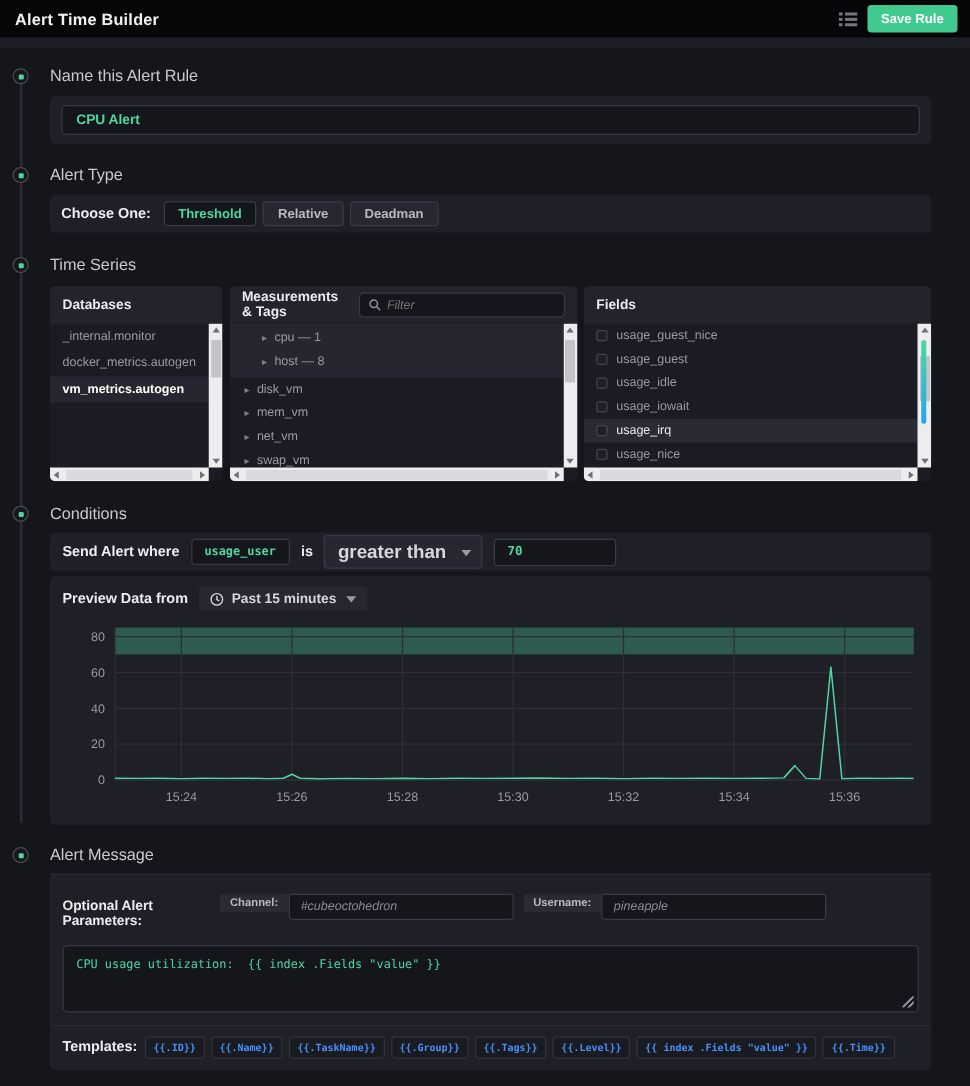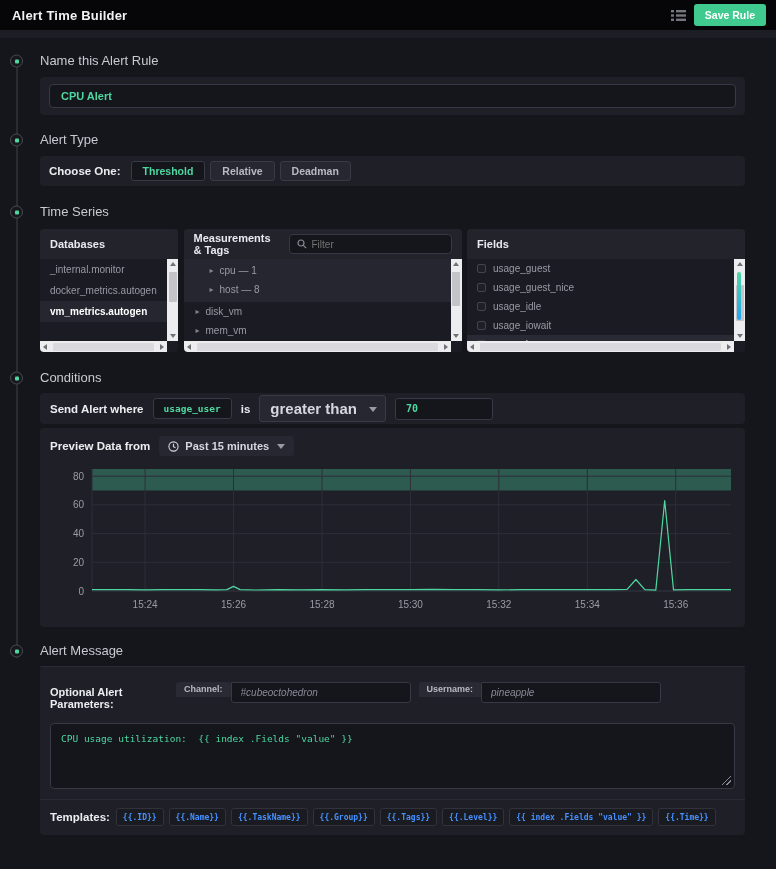--- a/index.html
+++ b/index.html
@@ -50,33 +50,33 @@
   .btn-row { display:flex; gap:5px; }
   .opt-btn {
     background:#272731; border:1px solid #3a3a45; border-radius:3px; color:#b9b9c3;
     font-family:"Liberation Sans", sans-serif; font-size:10.5px; font-weight:bold;
     padding:3px 11px; cursor:pointer;
   }
   .opt-btn.active { background:#15151c; color:#4ed8a0; }
   
   .sec3-head { margin-top:18px; }
   .ts-row { margin-top:9px; display:flex; justify-content:space-between; }
-  .ts-panel { width:138px; height:123px; display:flex; flex-direction:column; overflow:hidden; border-radius:4px; background:#1f1f27; }
+  .ts-panel { width:138px; height:156px; display:flex; flex-direction:column; overflow:hidden; border-radius:4px; background:#1f1f27; }
   .ts-panel.wide { width:278px; }
   .ts-head {
     background:#23232c; padding:0 10px; height:30px; display:flex; align-items:center;
     color:#e9e9ef; font-size:11px; font-weight:bold; flex:none;
   }
   .filter-box {
     flex:1; margin-left:10px; height:20px; background:#15151c; border:1px solid #383846;
     border-radius:4px; display:flex; align-items:center; gap:5px; padding:0 7px;
   }
   .filter-box input {
     flex:1; background:transparent; border:none; outline:none; color:#8a8a96;
-    font-family:"Liberation Sans", sans-serif; font-size:10px; min-width:0;
+    font-family:"Liberation Sans", sans-serif; font-size:10px; font-style:italic; min-width:0;
   }
   .ts-body { position:relative; flex:1; background:#1b1b23; }
   .ts-list { position:absolute; left:0; top:0; right:11px; bottom:11px; overflow:hidden; font-size:10px; color:#9a9aa4; }
   .db-item { padding:5px 10px; cursor:pointer; white-space:nowrap; }
   .db-item.selected { background:#262630; color:#fff; font-weight:bold; }
   .tag-block { background:#262630; padding:2px 0 3px; }
   .tree-item { padding:4px 8px 4px 12px; display:flex; align-items:center; gap:6px; cursor:pointer; white-space:nowrap; }
   .tree-item.tag { padding-left:26px; }
   .tree-caret { color:#84848f; font-size:8px; line-height:1; }
   .field-item { padding:4px 8px 4px 10px; display:flex; align-items:center; gap:7px; cursor:pointer; white-space:nowrap; }
@@ -131,21 +131,21 @@
     padding:2.5px 8px; border-radius:3px 3px 0 0;
   }
   .param-input {
     width:180px; height:21px; background:#15151c; border:1px solid #383846; border-radius:0 3px 3px 3px;
     color:#8a8a96; font-family:"Liberation Sans", sans-serif; font-size:10px; font-style:italic;
     padding:0 9px; outline:none;
   }
   .param-input::placeholder { color:#8a8a96; font-style:italic; }
   .msg-row3 { padding:2px 10px 10px; position:relative; }
   .msg-textarea {
-    width:100%; height:66px; background:#15151c; border:1px solid #383846; border-radius:4px;
+    width:100%; height:54px; background:#15151c; border:1px solid #383846; border-radius:4px;
     color:#4ed8a0; font-family:"DejaVu Sans Mono", monospace; font-size:9.5px;
     padding:9px 10px; resize:none; outline:none; display:block;
   }
   .resize-handle {
     position:absolute; right:14px; bottom:14px; width:9px; height:9px; pointer-events:none;
     background:
       linear-gradient(135deg, transparent 0 45%, #8a8a96 45% 55%, transparent 55%),
       linear-gradient(135deg, transparent 0 72%, #8a8a96 72% 82%, transparent 82%);
   }
   .msg-row4 { border-top:1px solid #2a2a34; padding:8px 10px 9px; display:flex; align-items:center; gap:6px; flex-wrap:nowrap; }
@@ -294,25 +294,25 @@
       </div>
 
       <div class="ts-panel wide">
         <div class="ts-head">
           <span>Fields</span>
         </div>
         <div class="ts-body">
           <div class="ts-list" id="field-list">
               <div class="field-item">
                 <span class="cb"></span>
+                <span>usage_guest_nice</span>
+              </div>
+              <div class="field-item">
+                <span class="cb"></span>
                 <span>usage_guest</span>
-              </div>
-              <div class="field-item">
-                <span class="cb"></span>
-                <span>usage_guest_nice</span>
               </div>
               <div class="field-item">
                 <span class="cb"></span>
                 <span>usage_idle</span>
               </div>
               <div class="field-item">
                 <span class="cb"></span>
                 <span>usage_iowait</span>
               </div>
               <div class="field-item selected">

